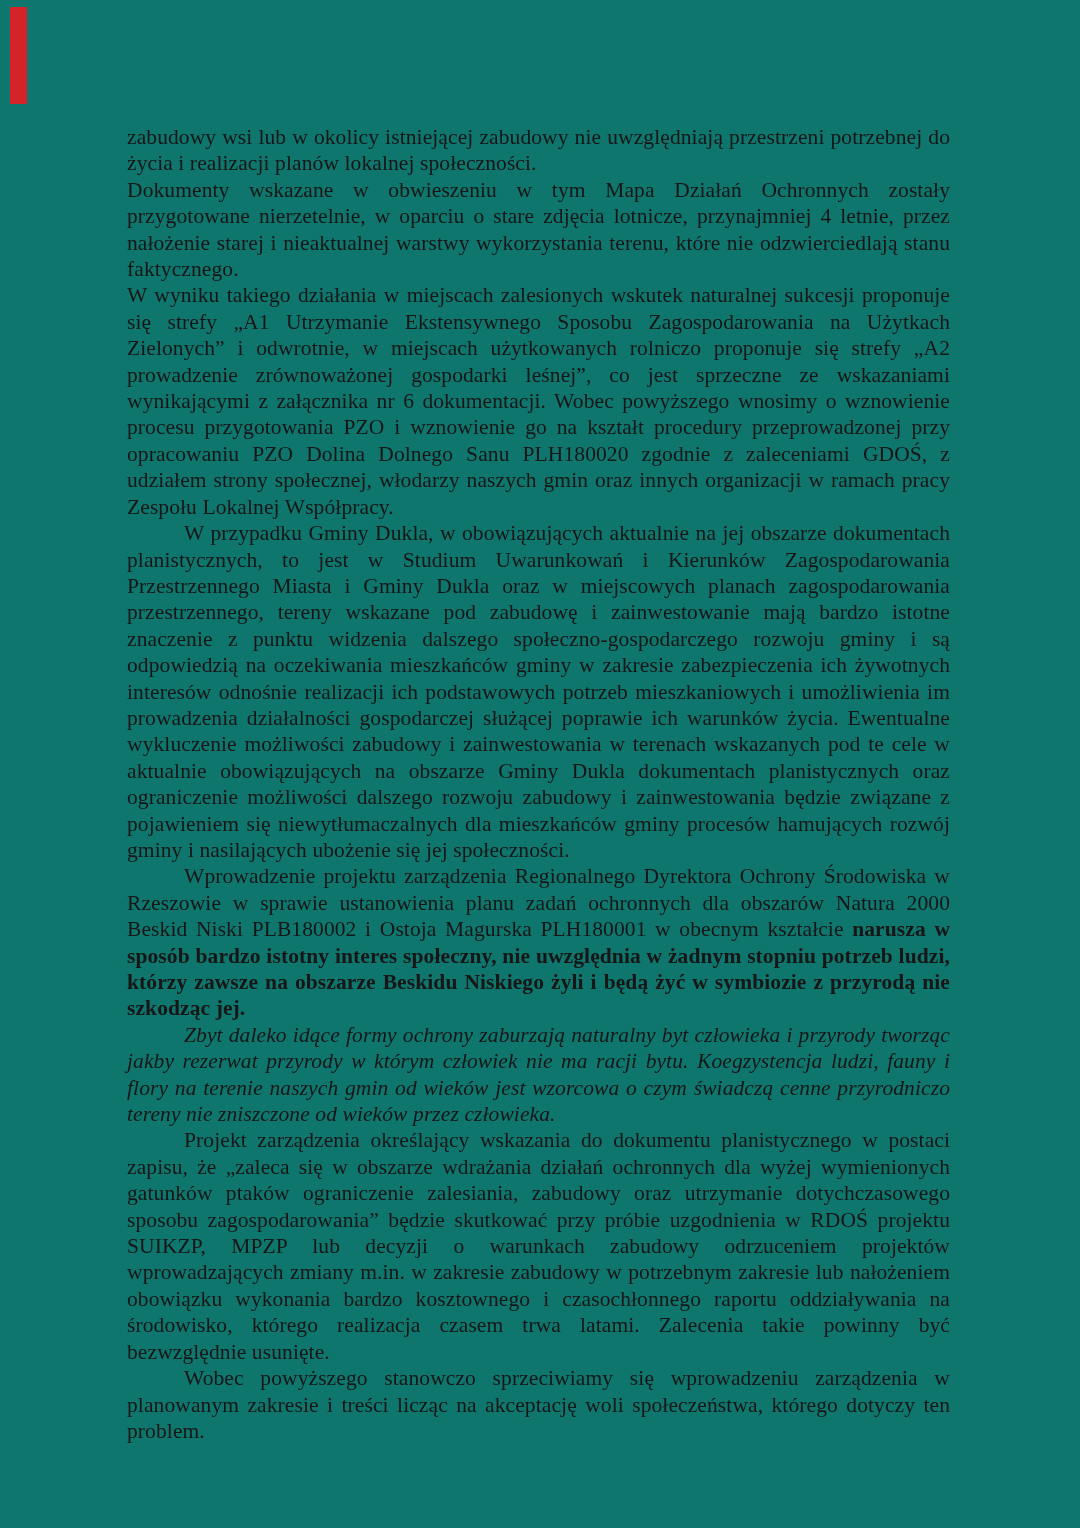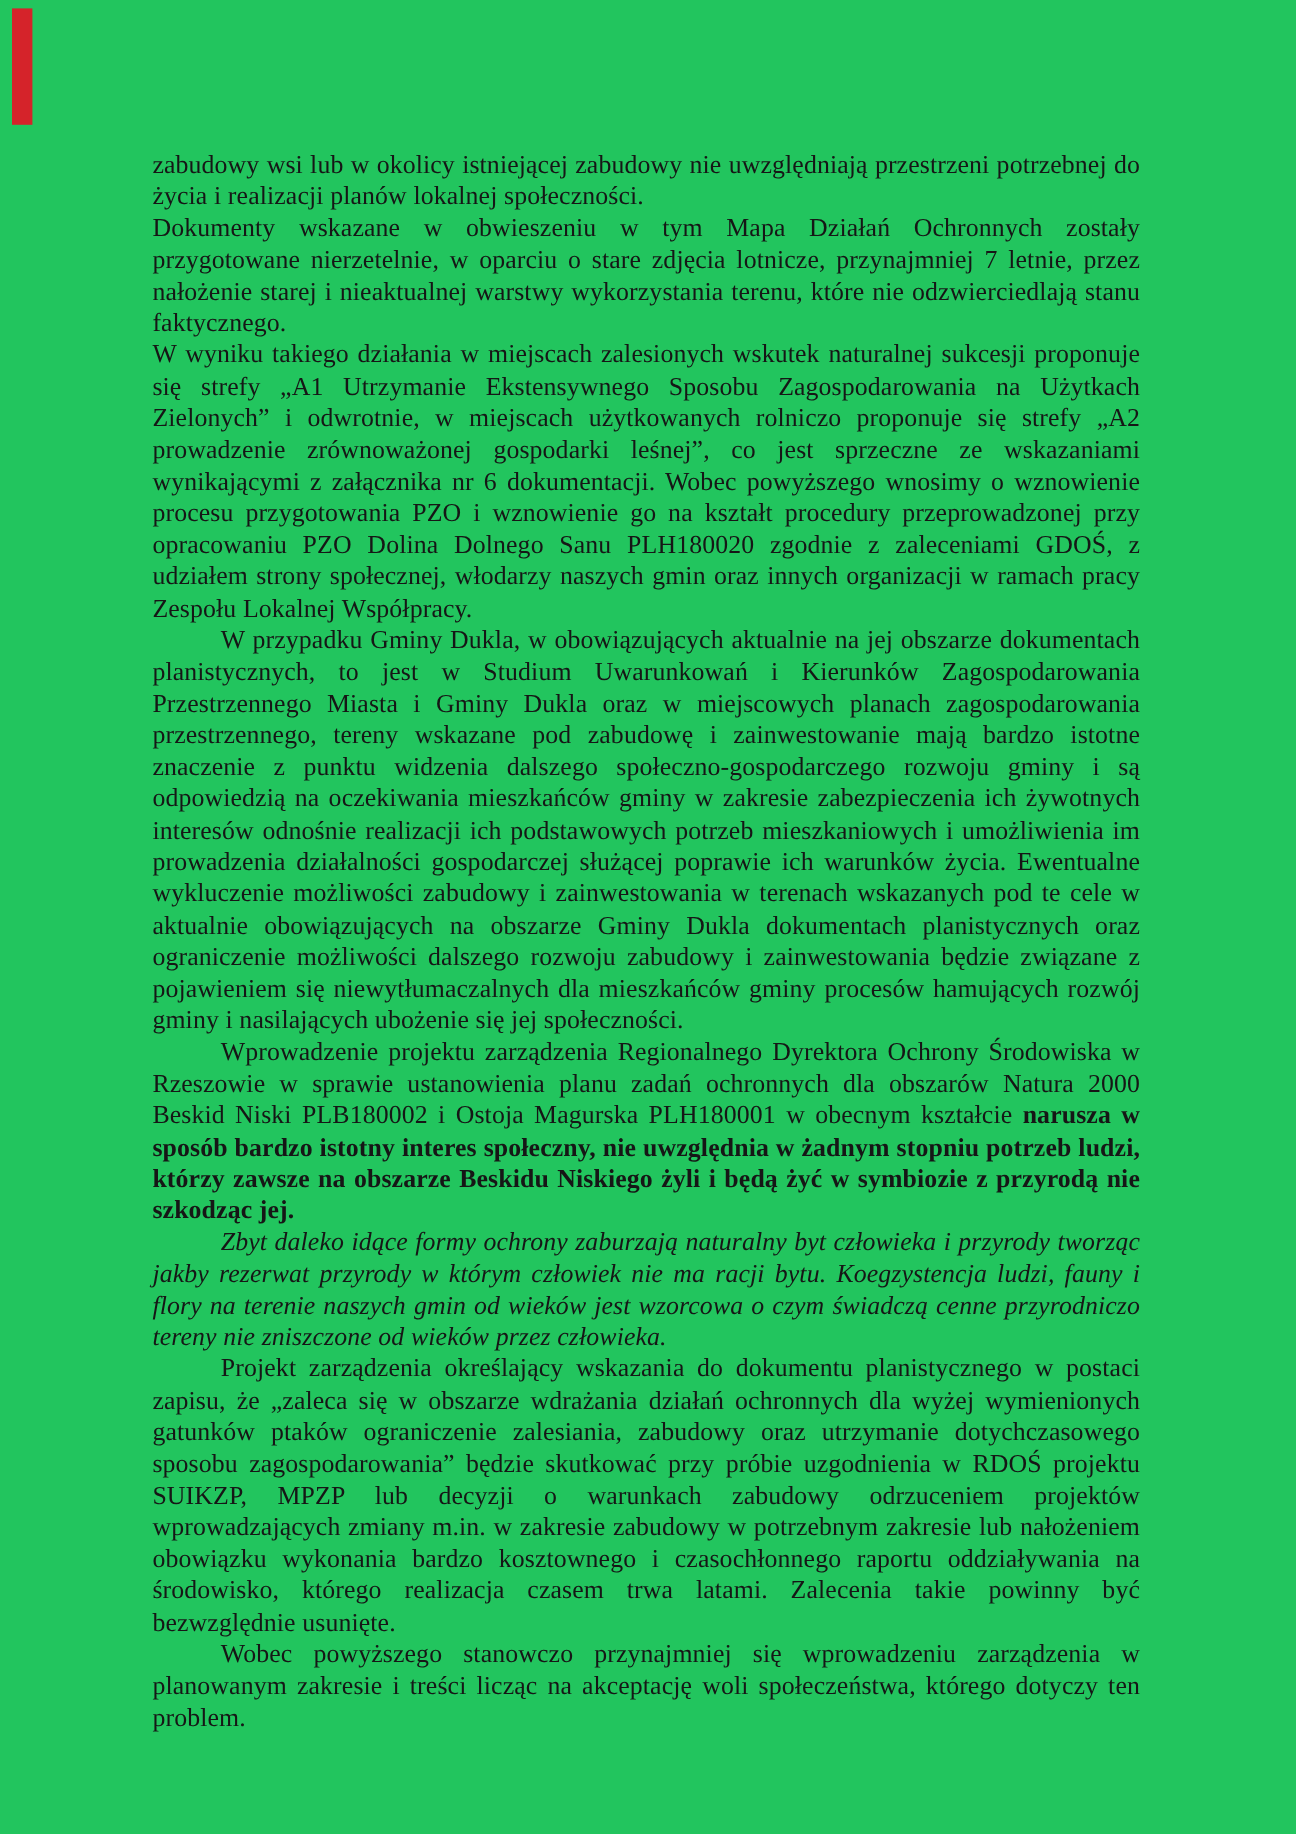--- a/index.html
+++ b/index.html
@@ -4,21 +4,21 @@
 <style>
   html, body {
     margin: 0;
     padding: 0;
     background: #ffffff;
   }
   .page {
     position: relative;
     width: 1080px;
     height: 1528px;
-    background: #22c55e;
+    background: #0f766e;
     overflow: hidden;
     font-family: "Liberation Serif", "DejaVu Serif", serif;
     color: #161616;
   }
   .red-mark {
     position: absolute;
     left: 10px;
     top: 7px;
     width: 17px;
     height: 97px;
@@ -52,27 +52,27 @@
 </style>
 </head>
 <body>
 
 <div class="page">
   <div class="red-mark"></div>
 
   <div class="text-block">
     <p>zabudowy wsi lub w okolicy istniejącej zabudowy nie uwzględniają przestrzeni potrzebnej do życia i realizacji planów lokalnej społeczności.</p>
 
-    <p>Dokumenty wskazane w obwieszeniu w tym Mapa Działań Ochronnych zostały przygotowane nierzetelnie, w oparciu o stare zdjęcia lotnicze, przynajmniej 7 letnie, przez nałożenie starej i nieaktualnej warstwy wykorzystania terenu, które nie odzwierciedlają stanu faktycznego.</p>
+    <p>Dokumenty wskazane w obwieszeniu w tym Mapa Działań Ochronnych zostały przygotowane nierzetelnie, w oparciu o stare zdjęcia lotnicze, przynajmniej 4 letnie, przez nałożenie starej i nieaktualnej warstwy wykorzystania terenu, które nie odzwierciedlają stanu faktycznego.</p>
 
     <p>W wyniku takiego działania w miejscach zalesionych wskutek naturalnej sukcesji proponuje się strefy „A1 Utrzymanie Ekstensywnego Sposobu Zagospodarowania na Użytkach Zielonych” i odwrotnie, w miejscach użytkowanych rolniczo proponuje się strefy „A2 prowadzenie zrównoważonej gospodarki leśnej”, co jest sprzeczne ze wskazaniami wynikającymi z załącznika nr 6 dokumentacji. Wobec powyższego wnosimy o wznowienie procesu przygotowania PZO i wznowienie go na kształt procedury przeprowadzonej przy opracowaniu PZO Dolina Dolnego Sanu PLH180020 zgodnie z zaleceniami GDOŚ, z udziałem strony społecznej, włodarzy naszych gmin oraz innych organizacji w ramach pracy Zespołu Lokalnej Współpracy.</p>
 
     <p class="indent">W przypadku Gminy Dukla, w obowiązujących aktualnie na jej obszarze dokumentach planistycznych, to jest w Studium Uwarunkowań i Kierunków Zagospodarowania Przestrzennego Miasta i Gminy Dukla oraz w miejscowych planach zagospodarowania przestrzennego, tereny wskazane pod zabudowę i zainwestowanie mają bardzo istotne znaczenie z punktu widzenia dalszego społeczno-gospodarczego rozwoju gminy i są odpowiedzią na oczekiwania mieszkańców gminy w zakresie zabezpieczenia ich żywotnych interesów odnośnie realizacji ich podstawowych potrzeb mieszkaniowych i umożliwienia im prowadzenia działalności gospodarczej służącej poprawie ich warunków życia. Ewentualne wykluczenie możliwości zabudowy i zainwestowania w terenach wskazanych pod te cele w aktualnie obowiązujących na obszarze Gminy Dukla dokumentach planistycznych oraz ograniczenie możliwości dalszego rozwoju zabudowy i zainwestowania będzie związane z pojawieniem się niewytłumaczalnych dla mieszkańców gminy procesów hamujących rozwój gminy i nasilających ubożenie się jej społeczności.</p>
 
     <p class="indent"><span>Wprowadzenie projektu zarządzenia Regionalnego Dyrektora Ochrony Środowiska w Rzeszowie w sprawie ustanowienia planu zadań ochronnych dla obszarów Natura 2000 Beskid Niski PLB180002 i Ostoja Magurska PLH180001 w obecnym kształcie </span><span class="bold">narusza w sposób bardzo istotny interes społeczny, nie uwzględnia w żadnym stopniu potrzeb ludzi, którzy zawsze na obszarze Beskidu Niskiego żyli i będą żyć w symbiozie z przyrodą nie szkodząc jej.</span></p>
 
     <p class="indent bold-italic">Zbyt daleko idące formy ochrony zaburzają naturalny byt człowieka i przyrody tworząc jakby rezerwat przyrody w którym człowiek nie ma racji bytu. Koegzystencja ludzi, fauny i flory na terenie naszych gmin od wieków jest wzorcowa o czym świadczą cenne przyrodniczo tereny nie zniszczone od wieków przez człowieka.</p>
 
     <p class="indent">Projekt zarządzenia określający wskazania do dokumentu planistycznego w postaci zapisu, że „zaleca się w obszarze wdrażania działań ochronnych dla wyżej wymienionych gatunków ptaków ograniczenie zalesiania, zabudowy oraz utrzymanie dotychczasowego sposobu zagospodarowania” będzie skutkować przy próbie uzgodnienia w RDOŚ projektu SUIKZP, MPZP lub decyzji o warunkach zabudowy odrzuceniem projektów wprowadzających zmiany m.in. w zakresie zabudowy w potrzebnym zakresie lub nałożeniem obowiązku wykonania bardzo kosztownego i czasochłonnego raportu oddziaływania na środowisko, którego realizacja czasem trwa latami. Zalecenia takie powinny być bezwzględnie usunięte.</p>
 
-    <p class="indent">Wobec powyższego stanowczo przynajmniej się wprowadzeniu zarządzenia w planowanym zakresie i treści licząc na akceptację woli społeczeństwa, którego dotyczy ten problem.</p>
+    <p class="indent">Wobec powyższego stanowczo sprzeciwiamy się wprowadzeniu zarządzenia w planowanym zakresie i treści licząc na akceptację woli społeczeństwa, którego dotyczy ten problem.</p>
   </div>
 </div>
 
 </body></html>

